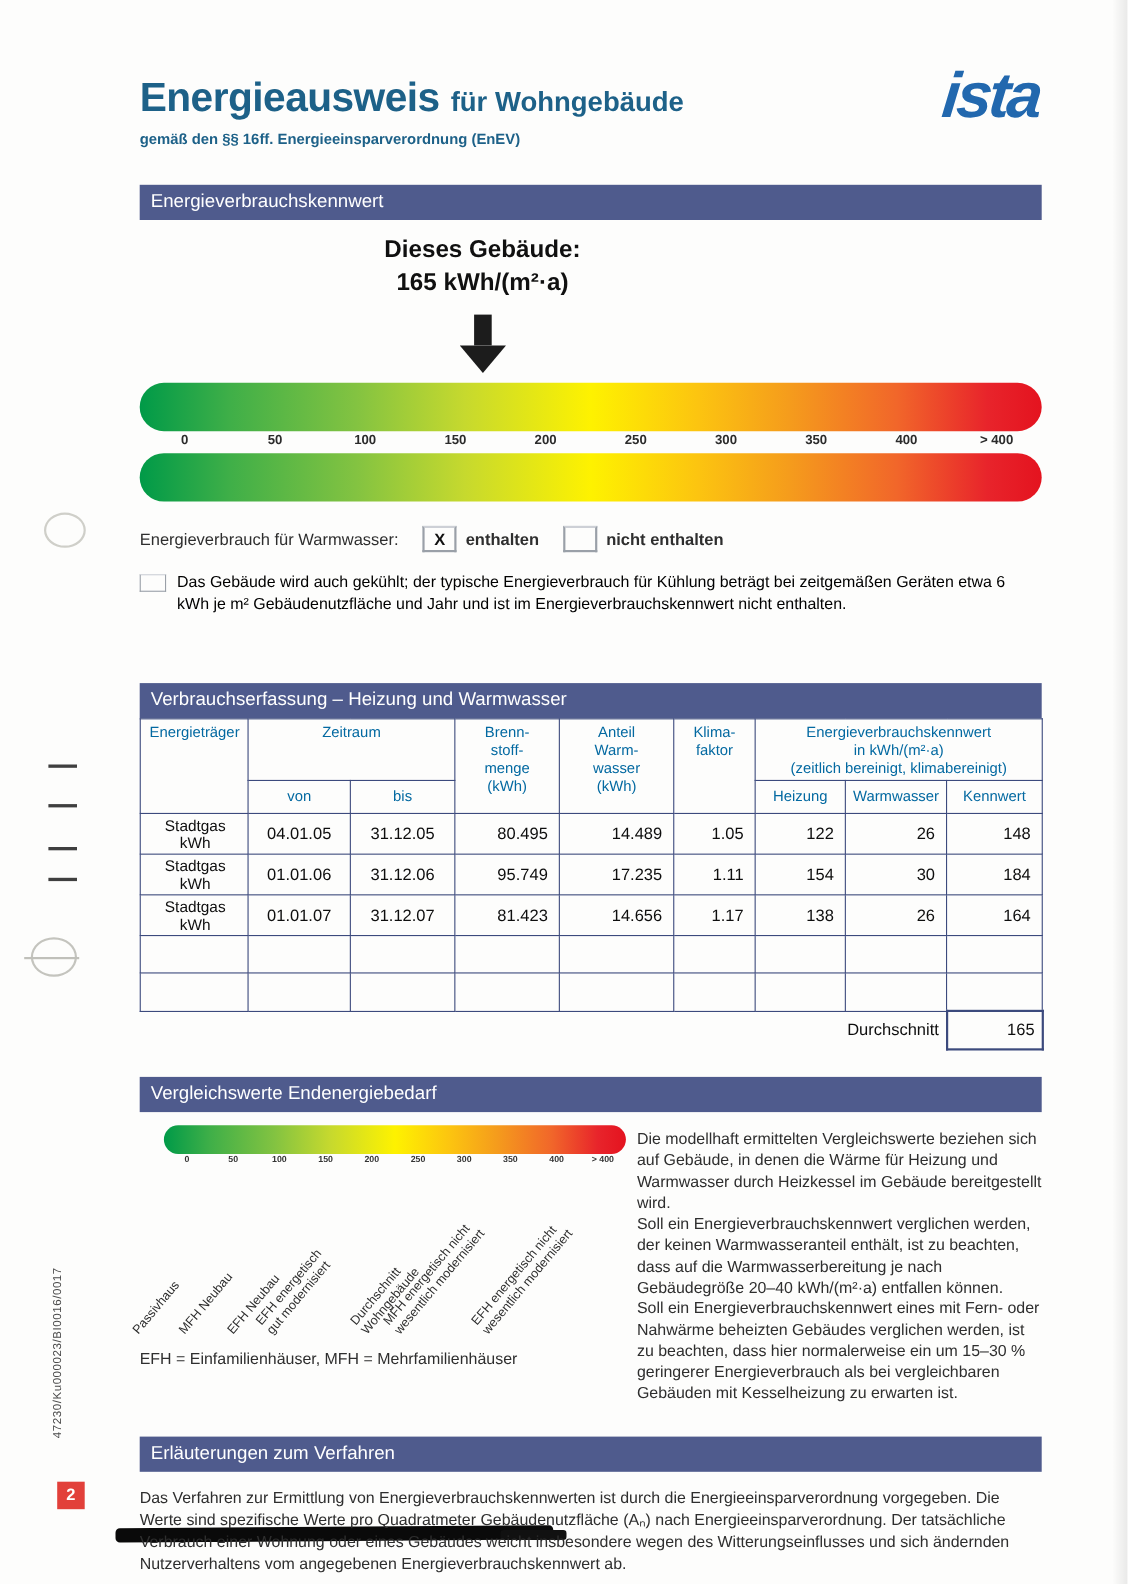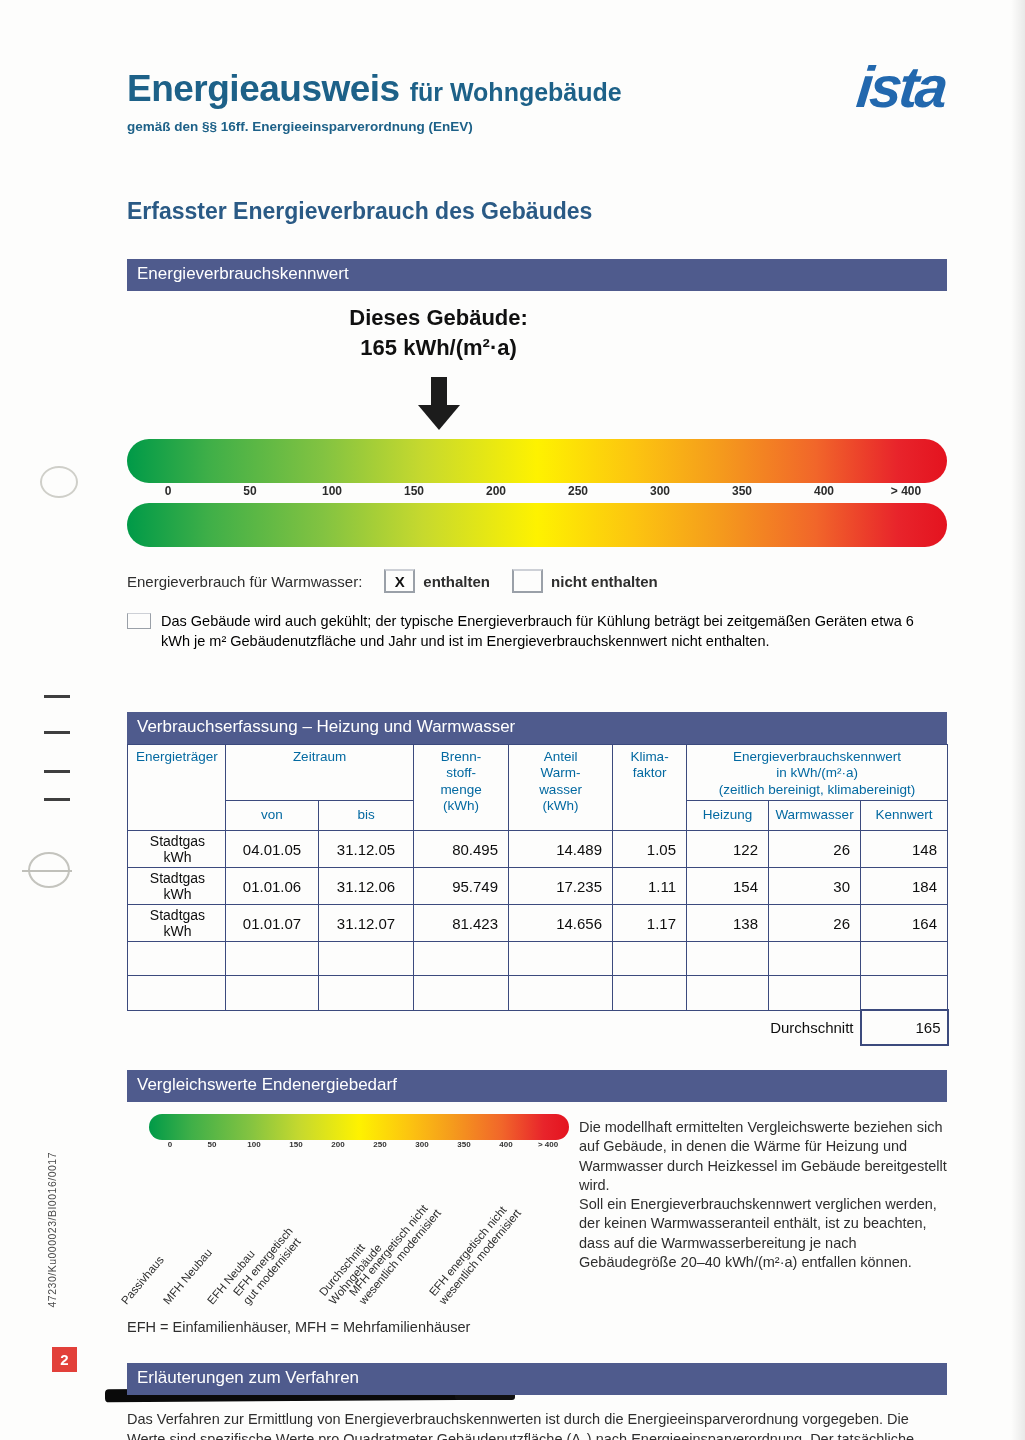--- a/index.html
+++ b/index.html
@@ -117,21 +117,20 @@
   <div class="content">
 
     <header class="doc-header">
       <div>
         <span class="title">Energieausweis</span><span class="title-suffix">für Wohngebäude</span>
       </div>
       <div class="subtitle">gemäß den §§ 16ff. Energieeinsparverordnung (EnEV)</div>
       <div class="logo">ista</div>
     </header>
 
-    <h2 class="section-heading">Erfasster Energieverbrauch des Gebäudes</h2>
 
     <div class="banner">Energieverbrauchskennwert</div>
 
     <div class="kennwert-block">
       <div class="building-text">
         <div>Dieses Gebäude:</div>
         <div>165 kWh/(m²·a)</div>
       </div>
       <div class="arrow">
         <div class="arrow-shaft"></div>
@@ -297,20 +296,21 @@
           <span style="left:240px">MFH energetisch nicht
 wesentlich modernisiert</span>
           <span style="left:320px">EFH energetisch nicht
 wesentlich modernisiert</span>
         </div>
         <p class="footnote">EFH = Einfamilienhäuser, MFH = Mehrfamilienhäuser</p>
       </div>
       <div class="vergleich-text">
         <p>Die modellhaft ermittelten Vergleichswerte beziehen sich auf Gebäude, in denen die Wärme für Heizung und Warmwasser durch Heizkessel im Gebäude bereitgestellt wird.</p>
         <p>Soll ein Energieverbrauchskennwert verglichen werden, der keinen Warmwasseranteil enthält, ist zu beachten, dass auf die Warmwasserbereitung je nach Gebäudegröße 20–40 kWh/(m²·a) entfallen können.</p>
+        <p>Soll ein Energieverbrauchskennwert eines mit Fern- oder Nahwärme beheizten Gebäudes verglichen werden, ist zu beachten, dass hier normalerweise ein um 15–30 % geringerer Energieverbrauch als bei vergleichbaren Gebäuden mit Kesselheizung zu erwarten ist.</p>
       </div>
     </div>
 
     <div class="banner mt-md">Erläuterungen zum Verfahren</div>
 
     <p class="erl-text">Das Verfahren zur Ermittlung von Energieverbrauchskennwerten ist durch die Energieeinsparverordnung vorgegeben. Die Werte sind spezifische Werte pro Quadratmeter Gebäudenutzfläche (Aₙ) nach Energieeinsparverordnung. Der tatsächliche Verbrauch einer Wohnung oder eines Gebäudes weicht insbesondere wegen des Witterungseinflusses und sich ändernden Nutzerverhaltens vom angegebenen Energieverbrauchskennwert ab.</p>
 
   </div>
 </div>
 

